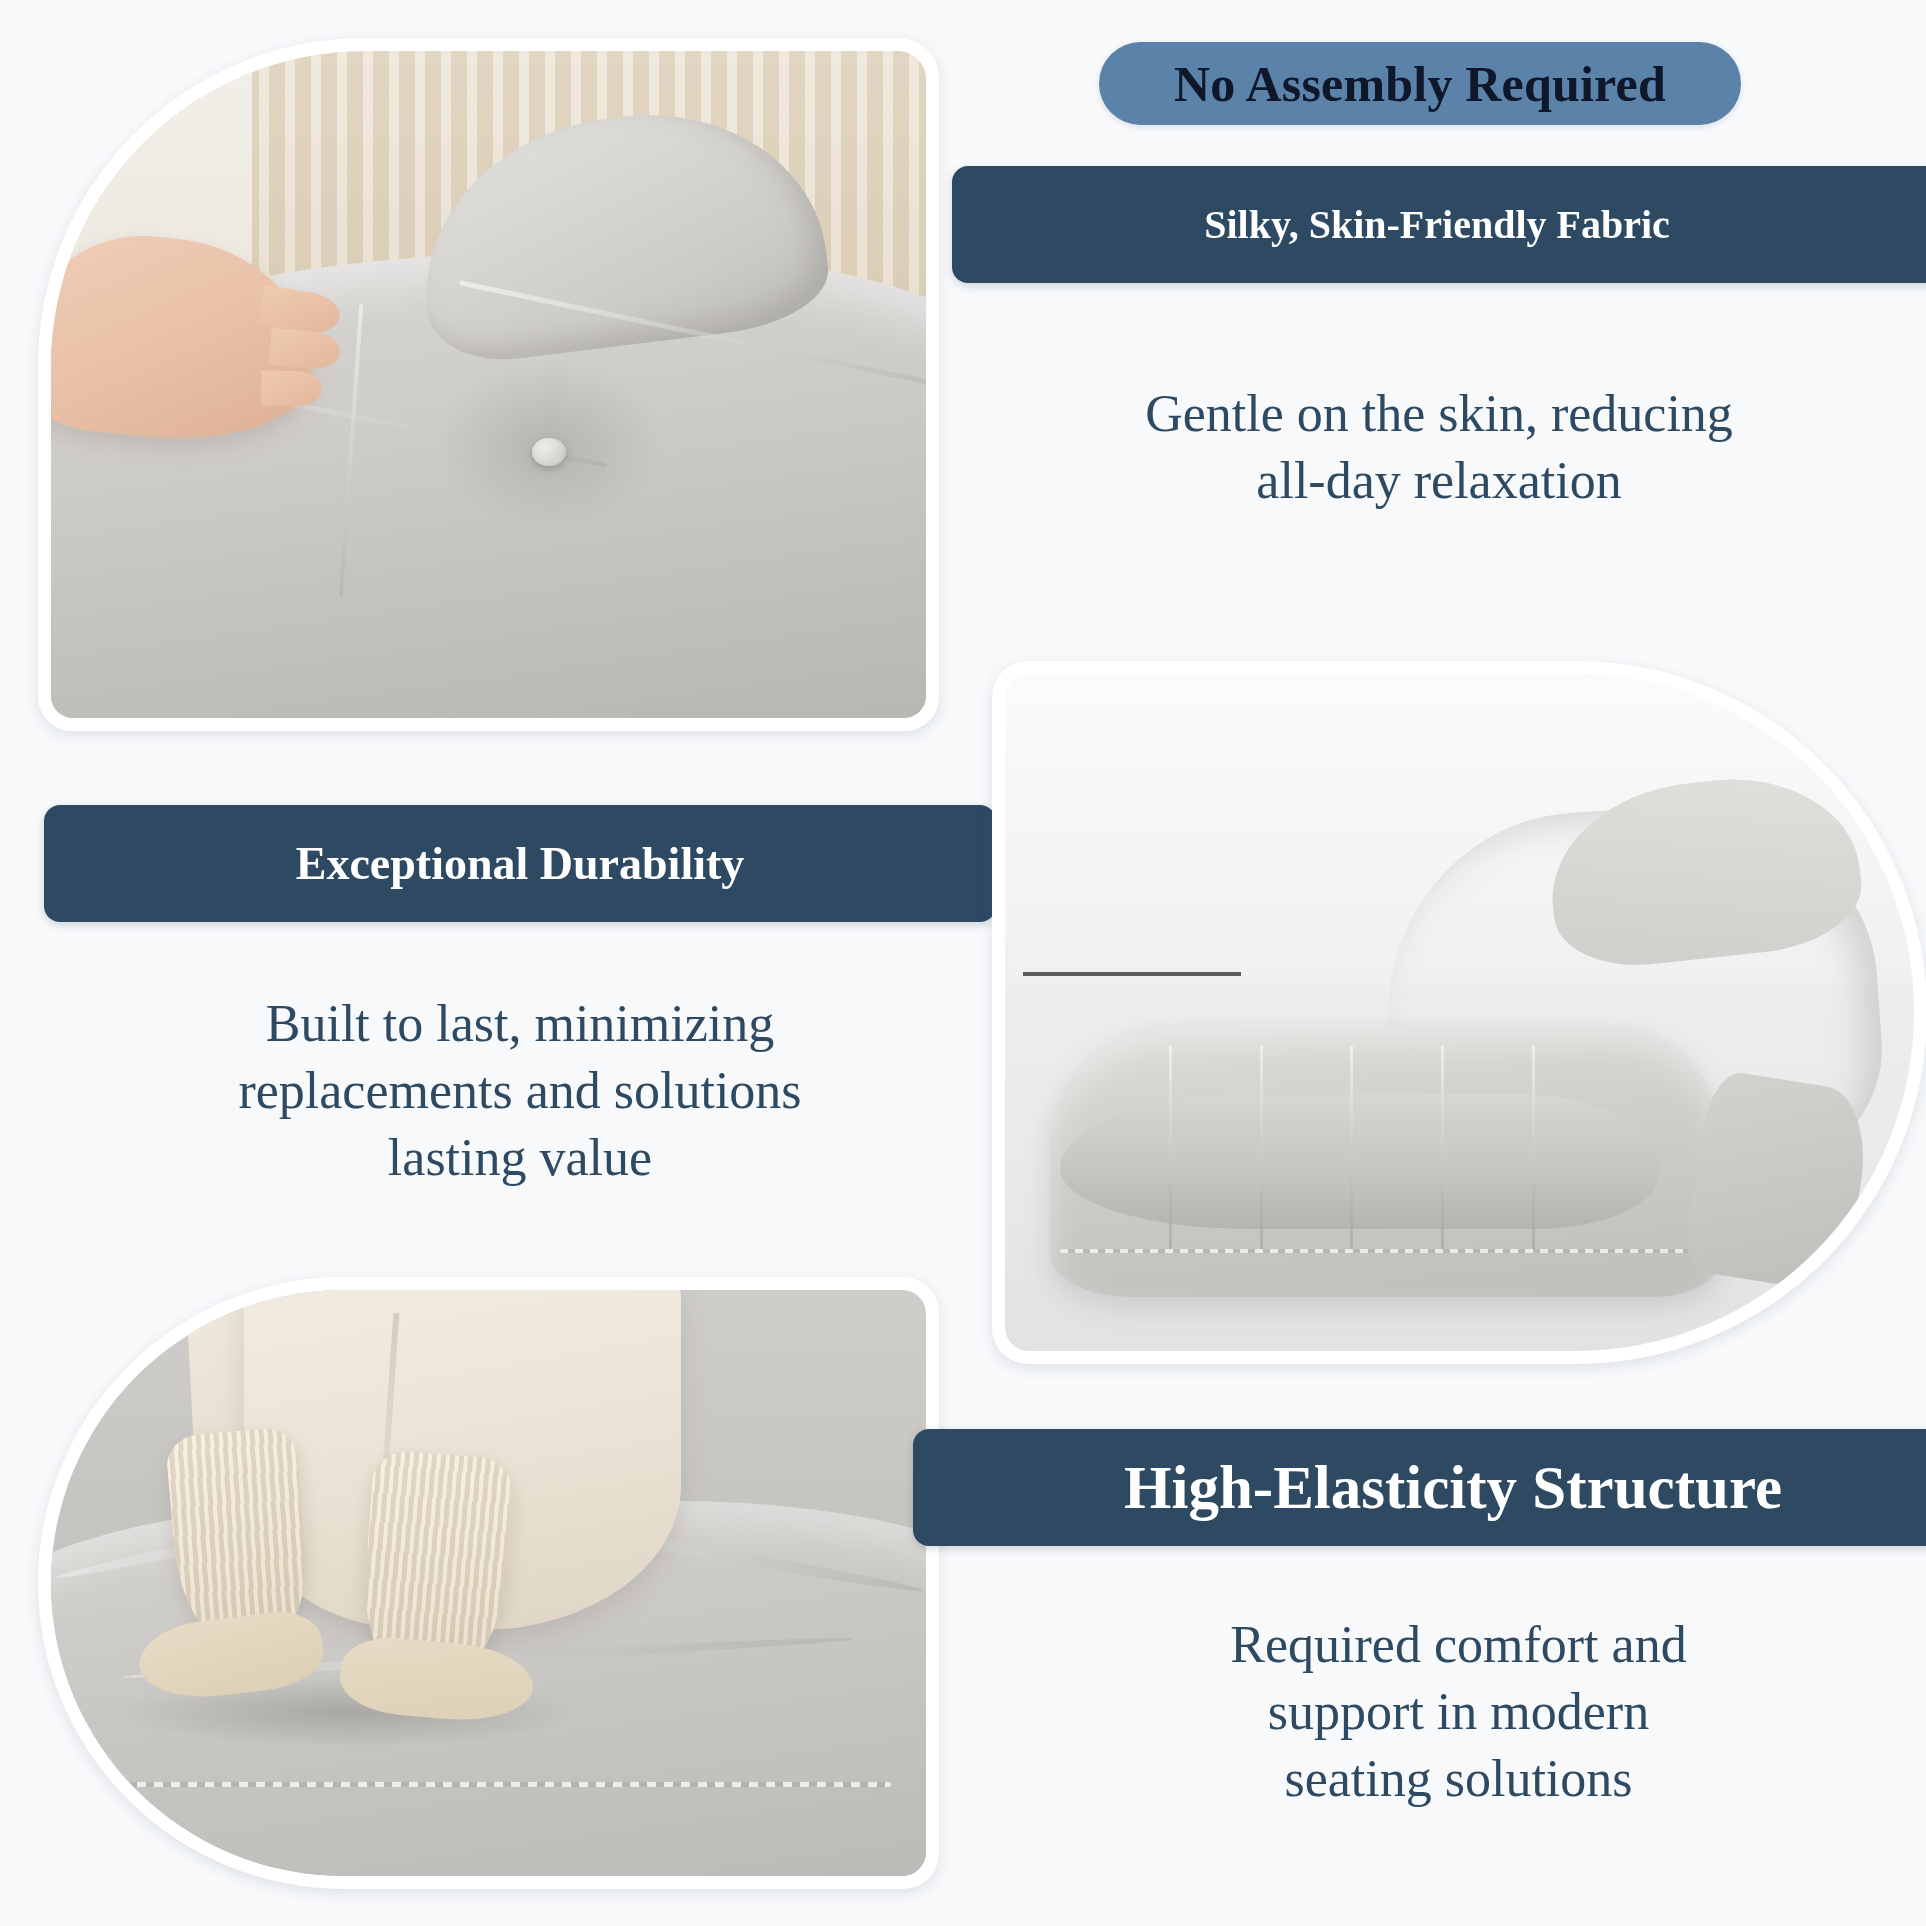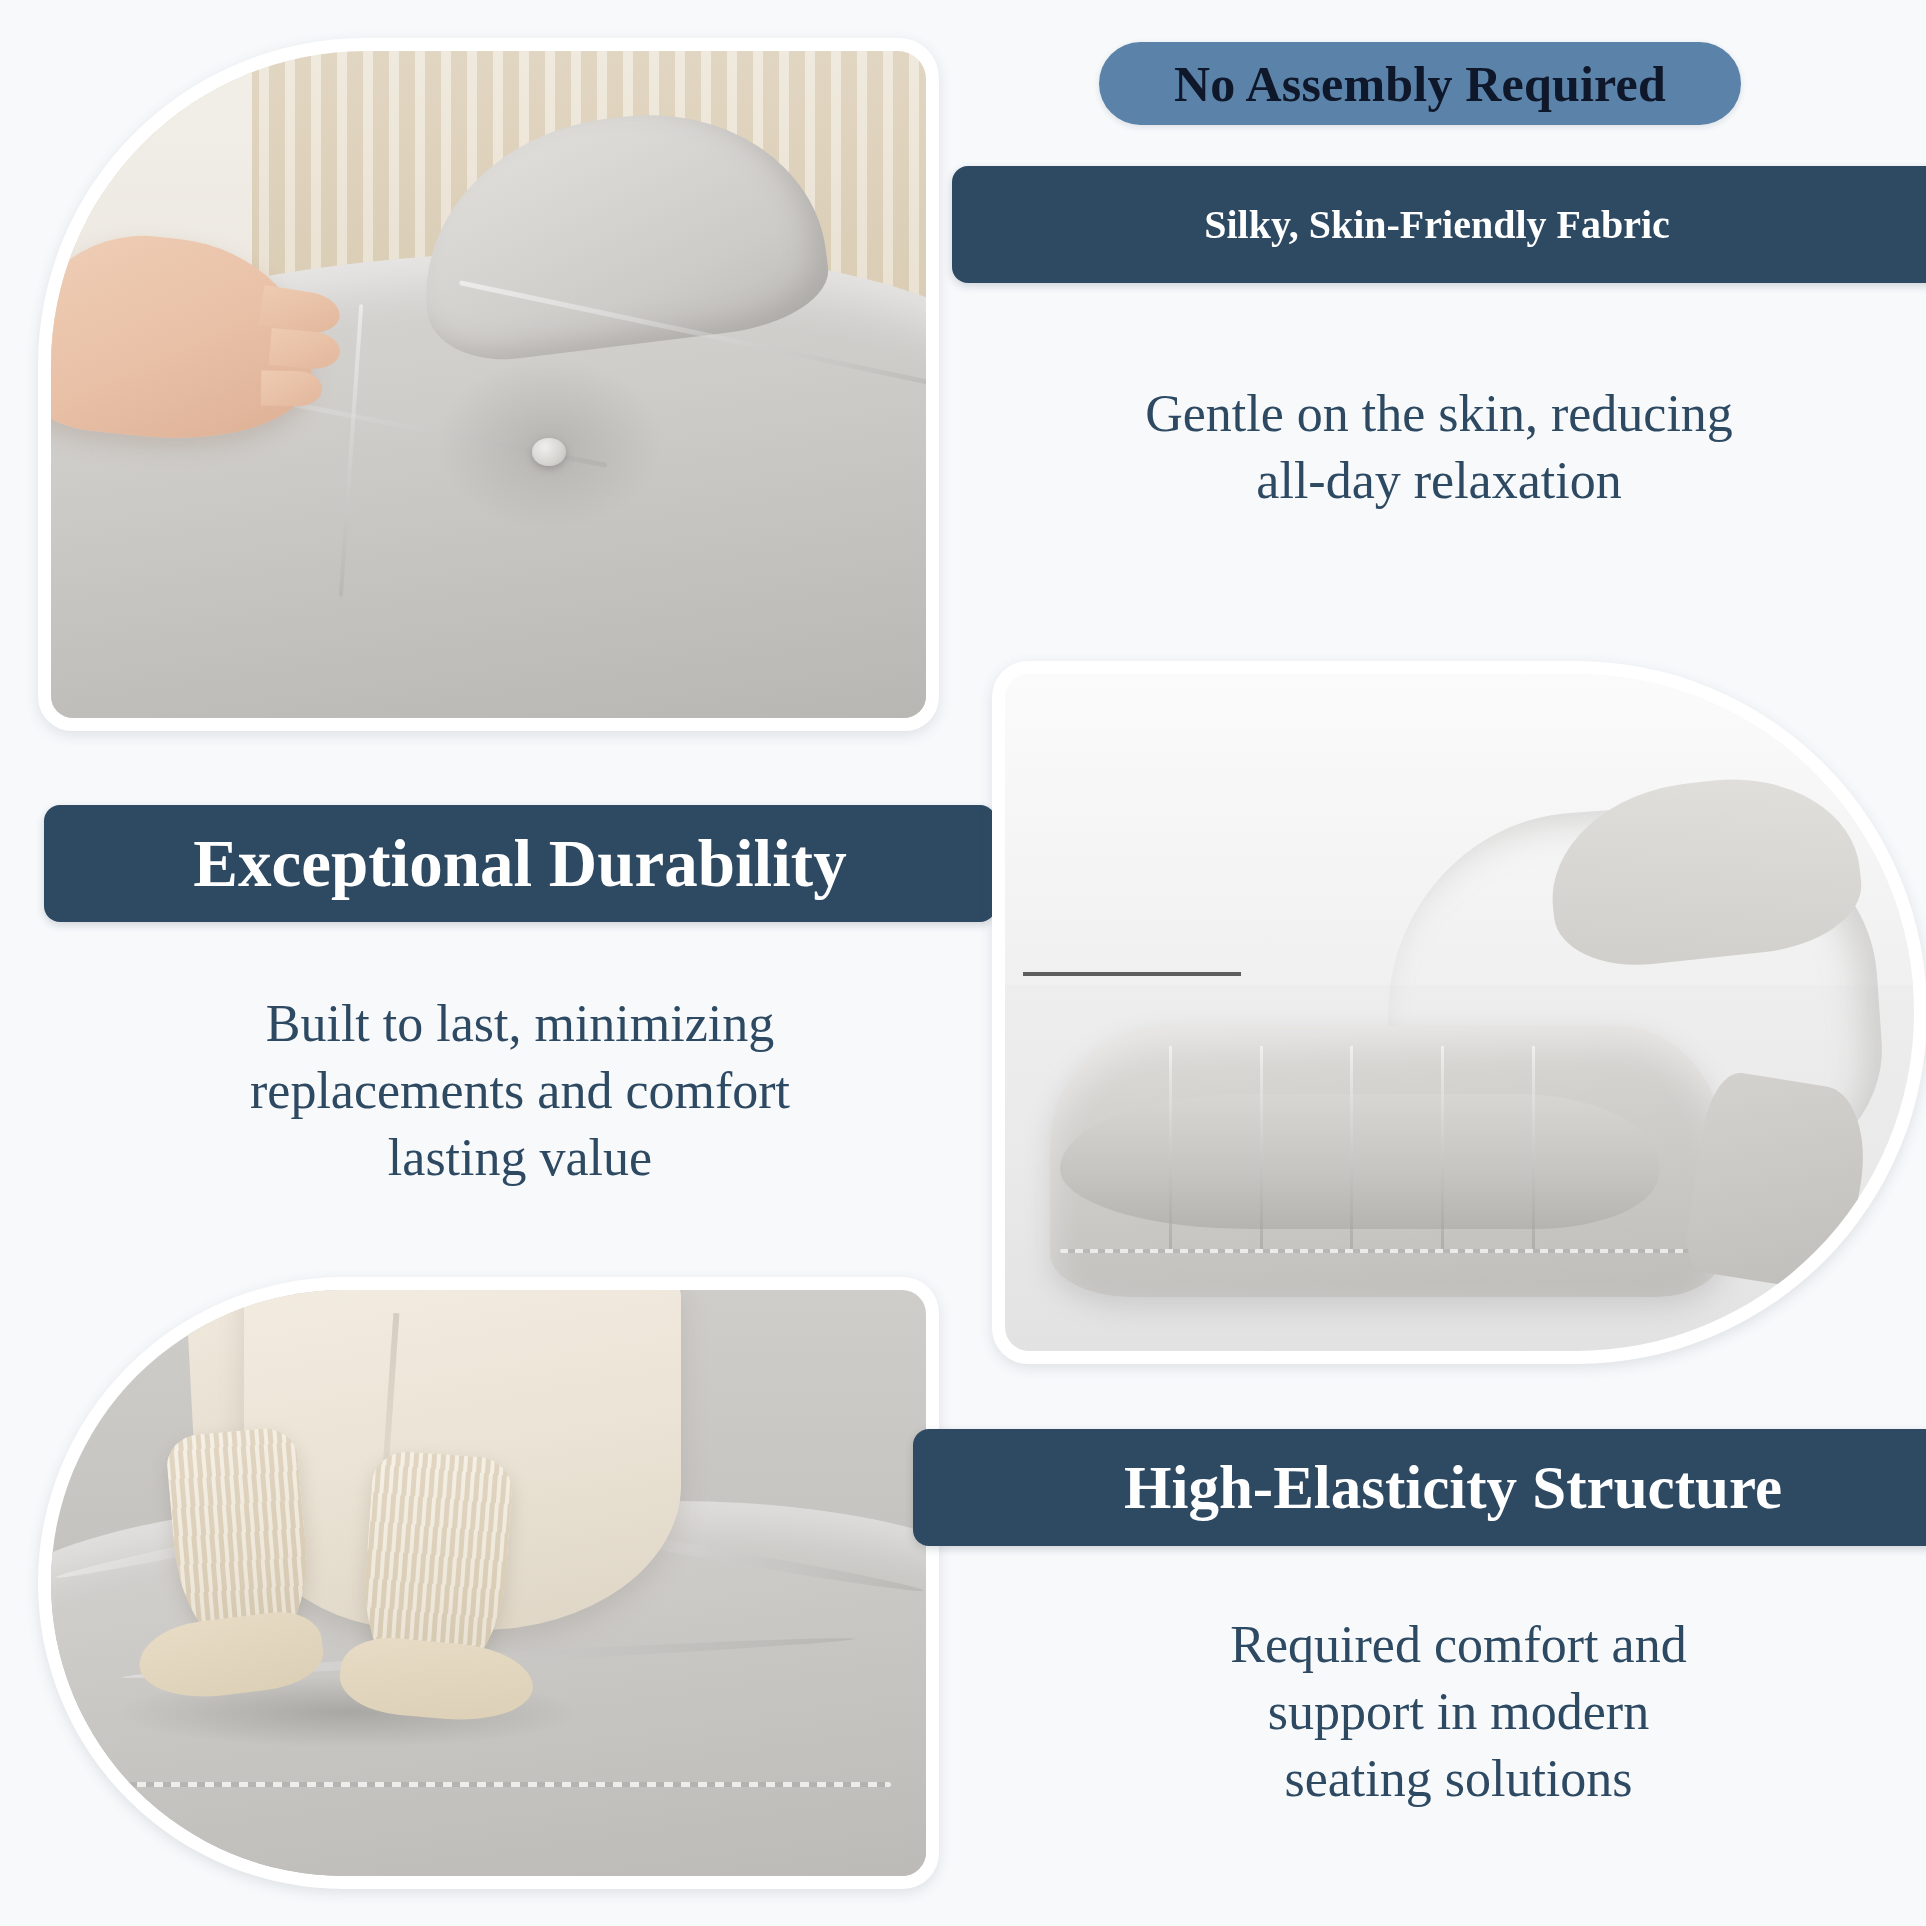--- a/index.html
+++ b/index.html
@@ -76,21 +76,21 @@
   
   .headline-2 {
     left: 44px;
     top: 805px;
     width: 952px;
     height: 117px;
     border-radius: 16px;
     justify-content: center;
     box-sizing: border-box;
   }
-  .headline-2 .headline-label { font-size: 67px; text-align: center; }
+  .headline-2 .headline-label { font-size: 46px; text-align: center; }
 
   
   .headline-3 {
     left: 913px;
     top: 1429px;
     width: 1040px;
     height: 117px;
     border-radius: 16px;
     justify-content: center;
     padding-left: 40px;
@@ -360,21 +360,21 @@
   <div class="body-copy body-1">
     <div>Gentle on the skin, reducing</div>
     <div>all-day relaxation</div>
   </div>
 
   <div class="headline headline-2">
     <span class="headline-label">Exceptional Durability</span>
   </div>
   <div class="body-copy body-2">
     <div>Built to last, minimizing</div>
-    <div>replacements and comfort</div>
+    <div>replacements and solutions</div>
     <div>lasting value</div>
   </div>
 
   <div class="photo photo-2">
     <div class="photo-inner">
       <div class="p2-bg"></div>
       <div class="p2-wall"></div>
       <div class="p2-skirt"></div>
       <div class="p2-back"></div>
       <div class="p2-backtop"></div>

